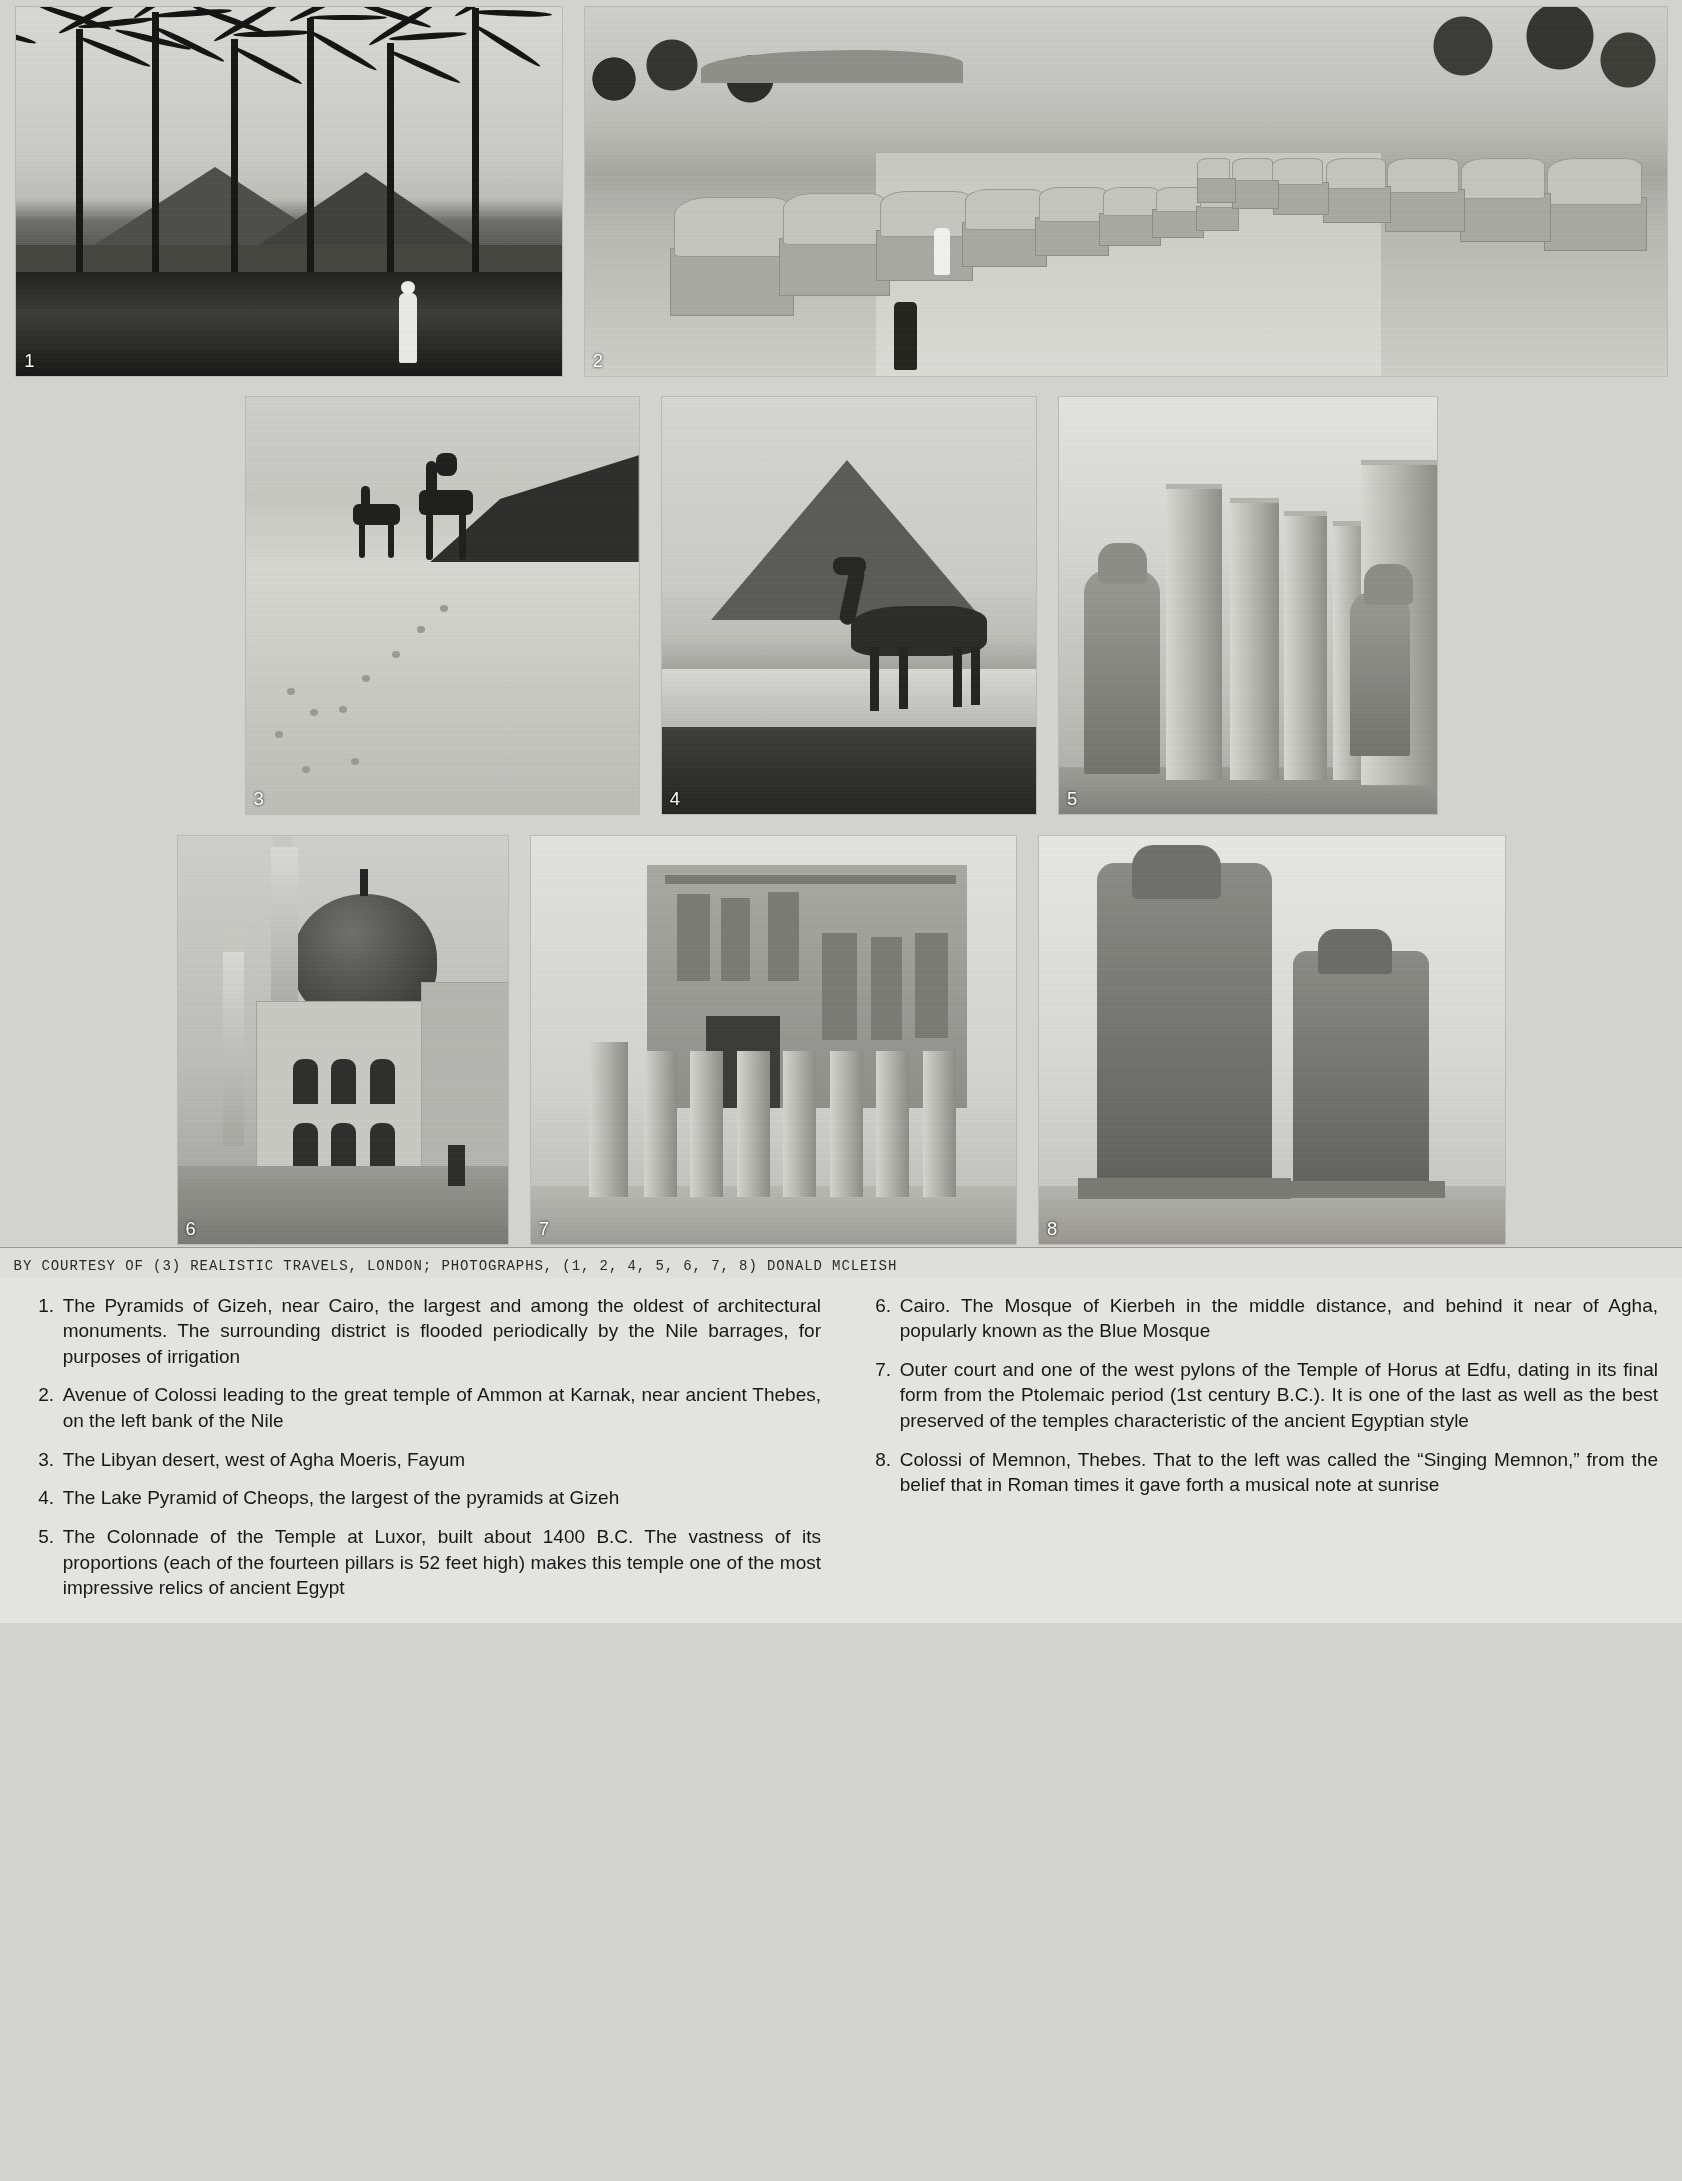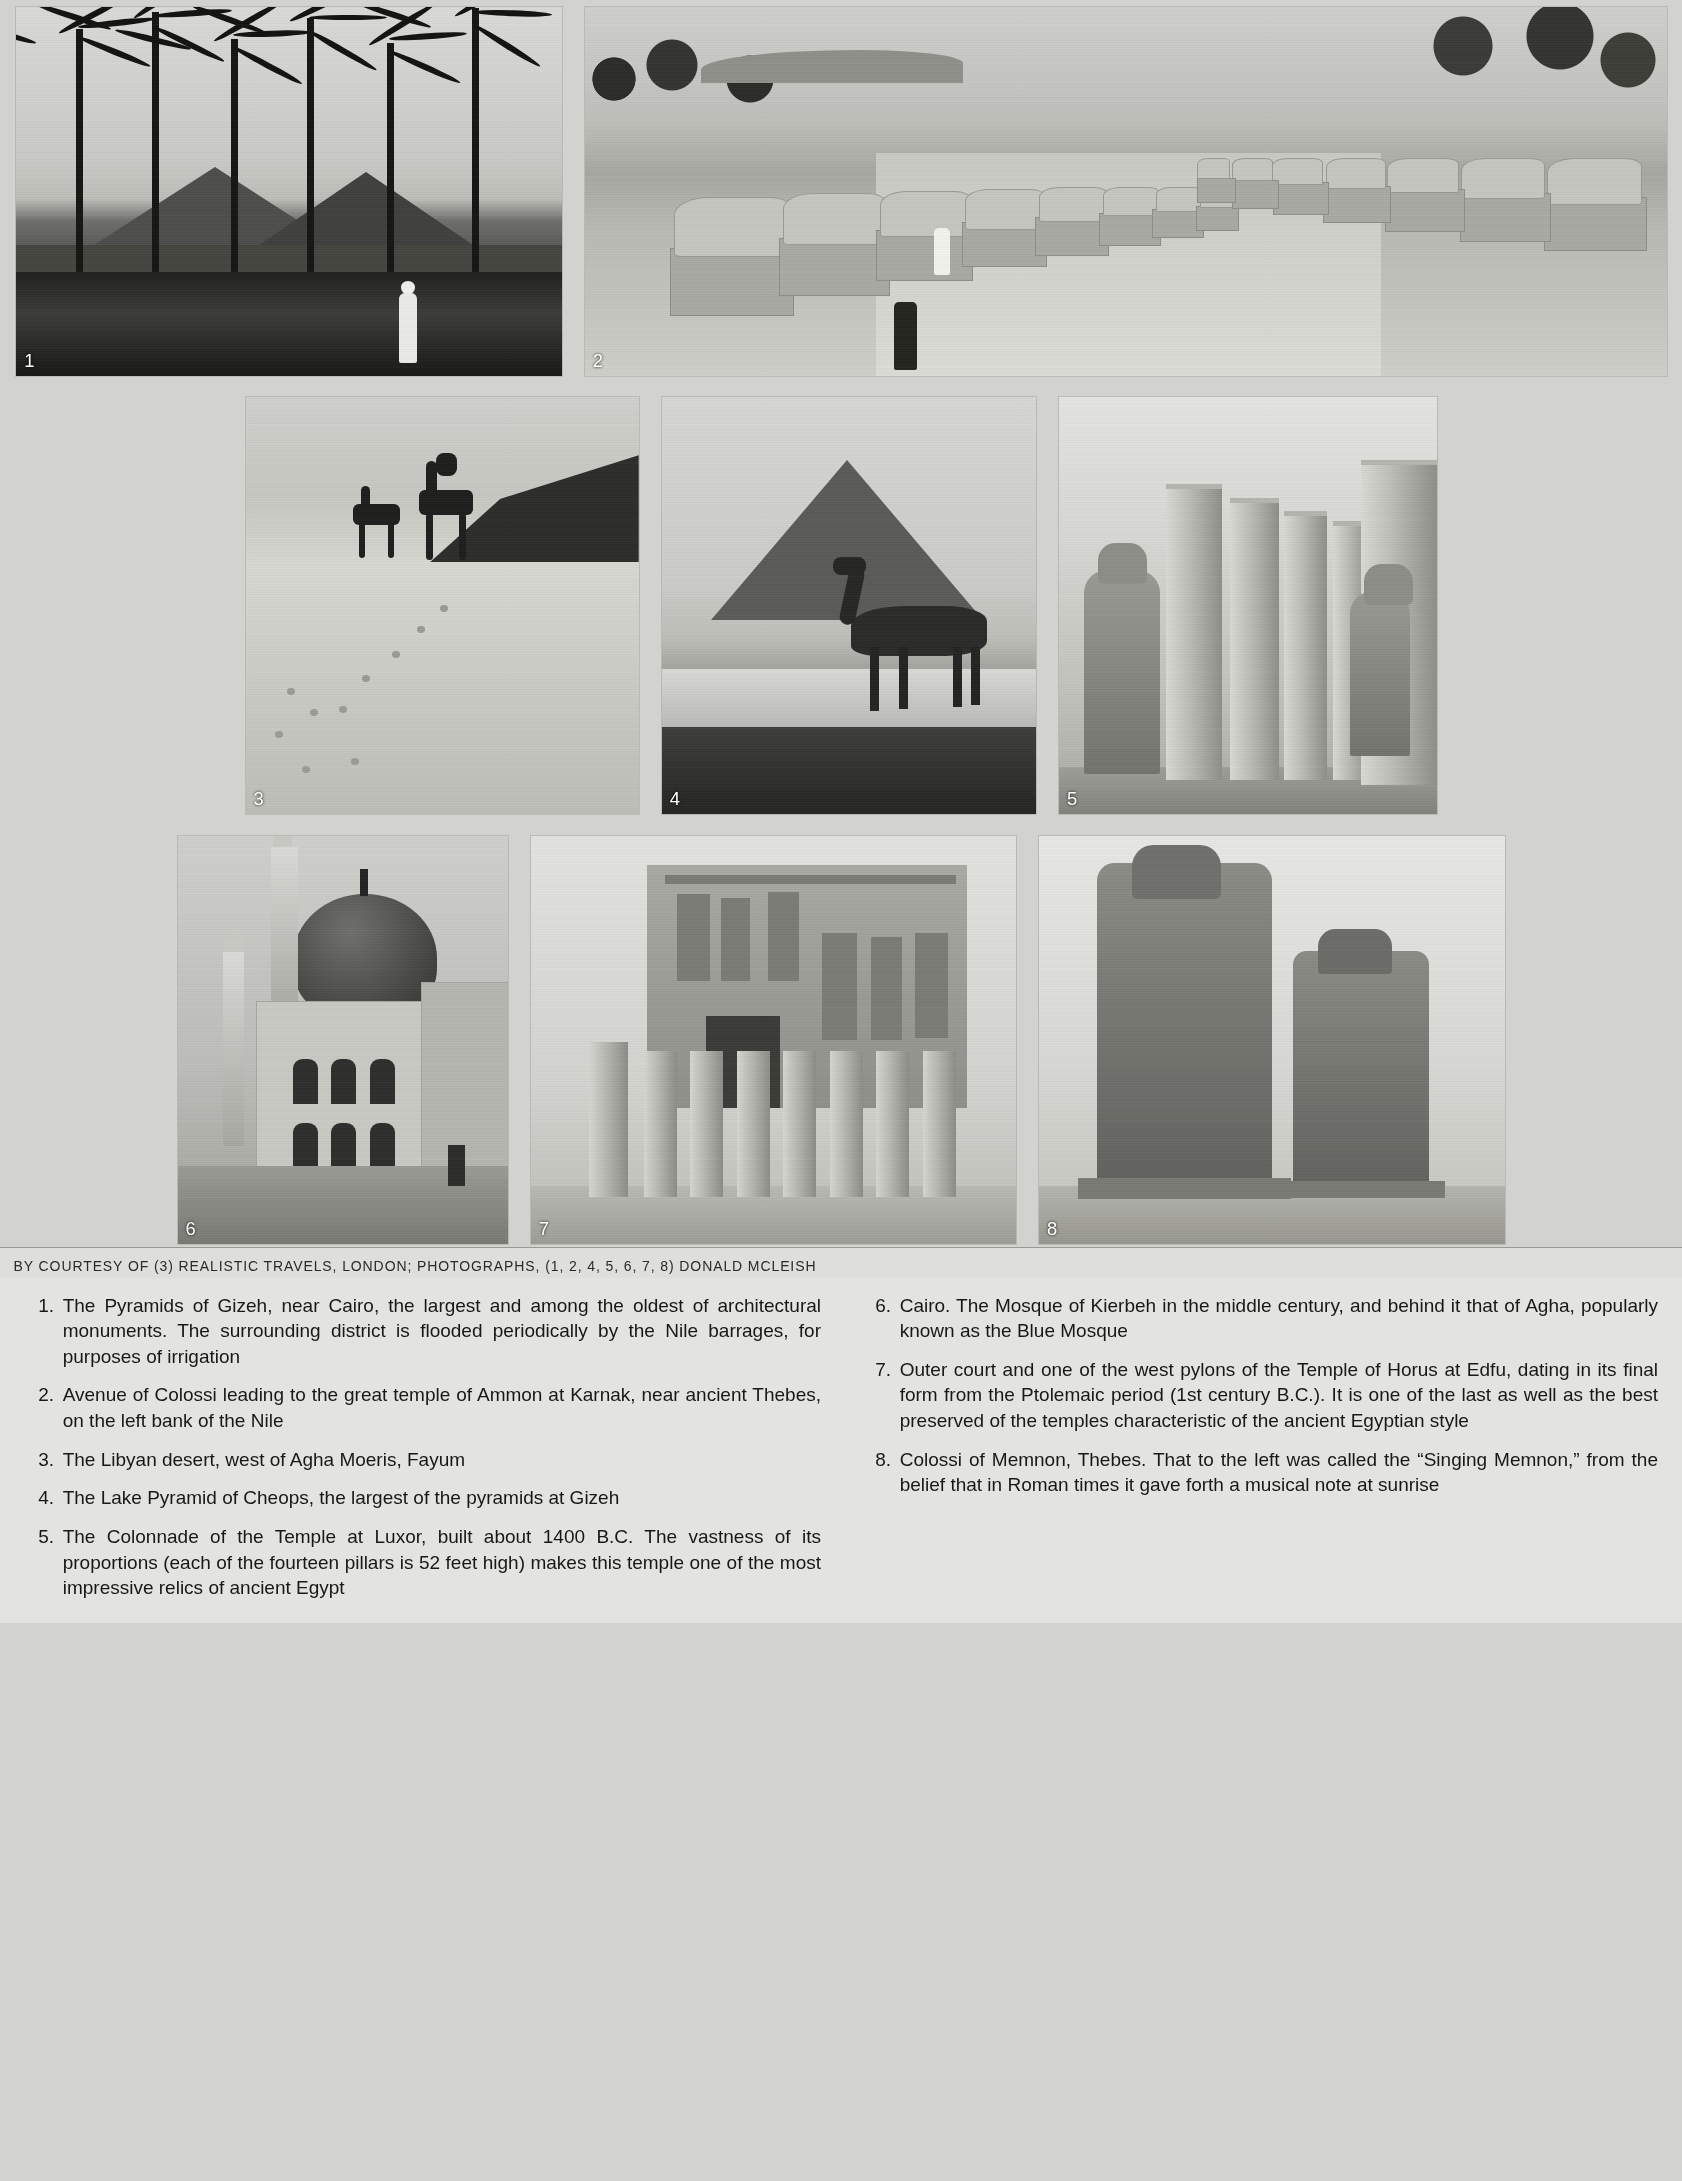--- a/index.html
+++ b/index.html
@@ -132,21 +132,21 @@
     width:1683px;
     padding:9.7px 13.6px 3.9px 13.6px;
     box-sizing:border-box;
     border-top:1px solid #9a9a95;
     background:#dedeDA;
   }
   .credit{
     font-size:14px;
     letter-spacing:0.9px;
     color:#2a2a2a;
-    font-family:Liberation Sans, sans-serif;
+    font-family:Liberation Mono, monospace;
   }
   .caption-area{
     background:#e3e3df;
     width:1683px;
     box-sizing:border-box;
     padding:15.5px 25px 9.7px 25px;
   }
   .plate-title{
     text-align:center;
     font-size:26px;
@@ -404,21 +404,21 @@
         </div>
         <div class="item">
           <div class="n">5.</div>
           <div class="t">The Colonnade of the Temple at Luxor, built about 1400 B.C.  The vastness of its proportions (each of the fourteen pillars is 52 feet high) makes this temple one of the most impressive relics of ancient Egypt</div>
         </div>
       </div>
 
       <div class="col">
         <div class="item">
           <div class="n">6.</div>
-          <div class="t">Cairo.  The Mosque of Kierbeh in the middle century, and behind it that of Agha, popularly known as the Blue Mosque</div>
+          <div class="t">Cairo.  The Mosque of Kierbeh in the middle distance, and behind it near of Agha, popularly known as the Blue Mosque</div>
         </div>
         <div class="item">
           <div class="n">7.</div>
           <div class="t">Outer court and one of the west pylons of the Temple of Horus at Edfu, dating in its final form from the Ptolemaic period (1st century B.C.).  It is one of the last as well as the best preserved of the temples characteristic of the ancient Egyptian style</div>
         </div>
         <div class="item">
           <div class="n">8.</div>
           <div class="t">Colossi of Memnon, Thebes.  That to the left was called the “Singing Memnon,” from the belief that in Roman times it gave forth a musical note at sunrise</div>
         </div>
       </div>

